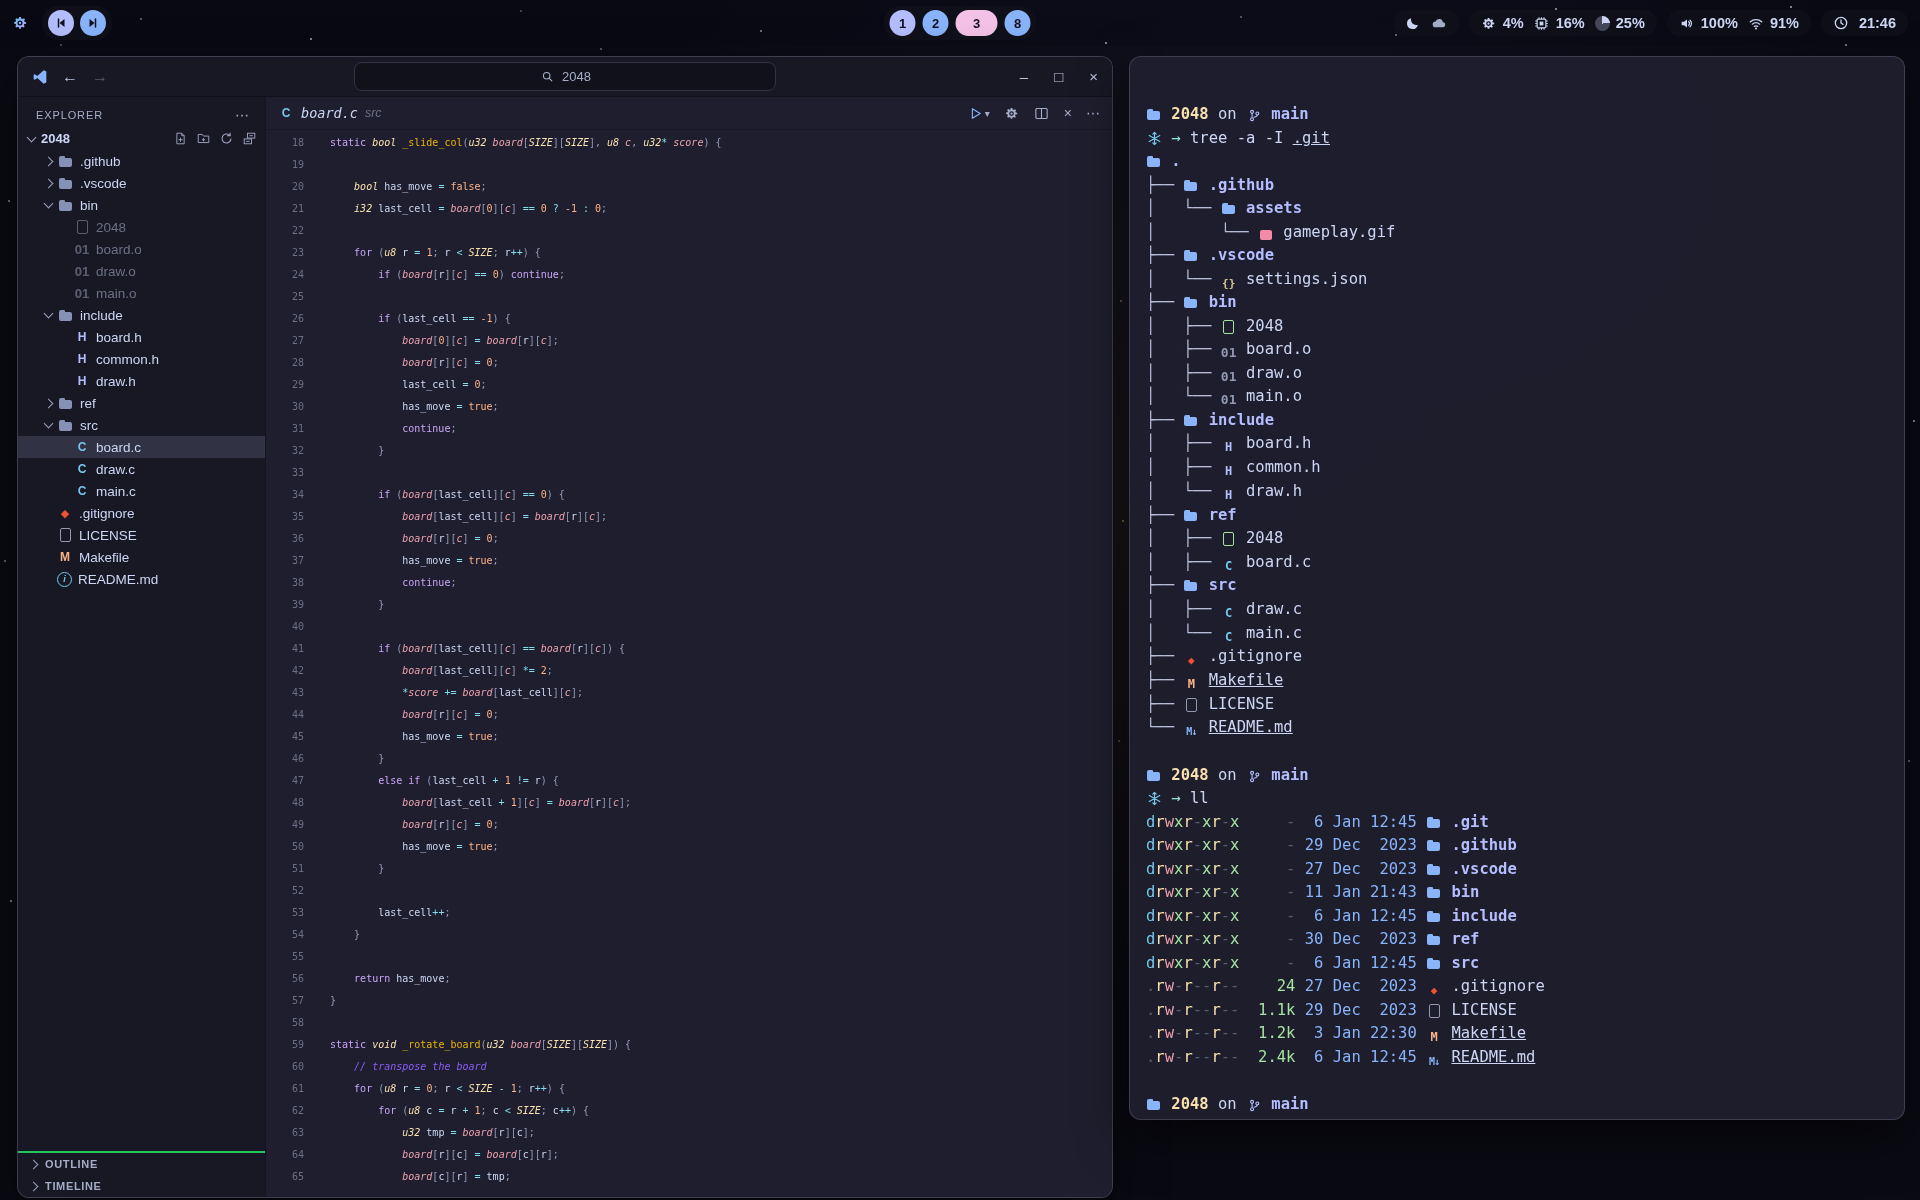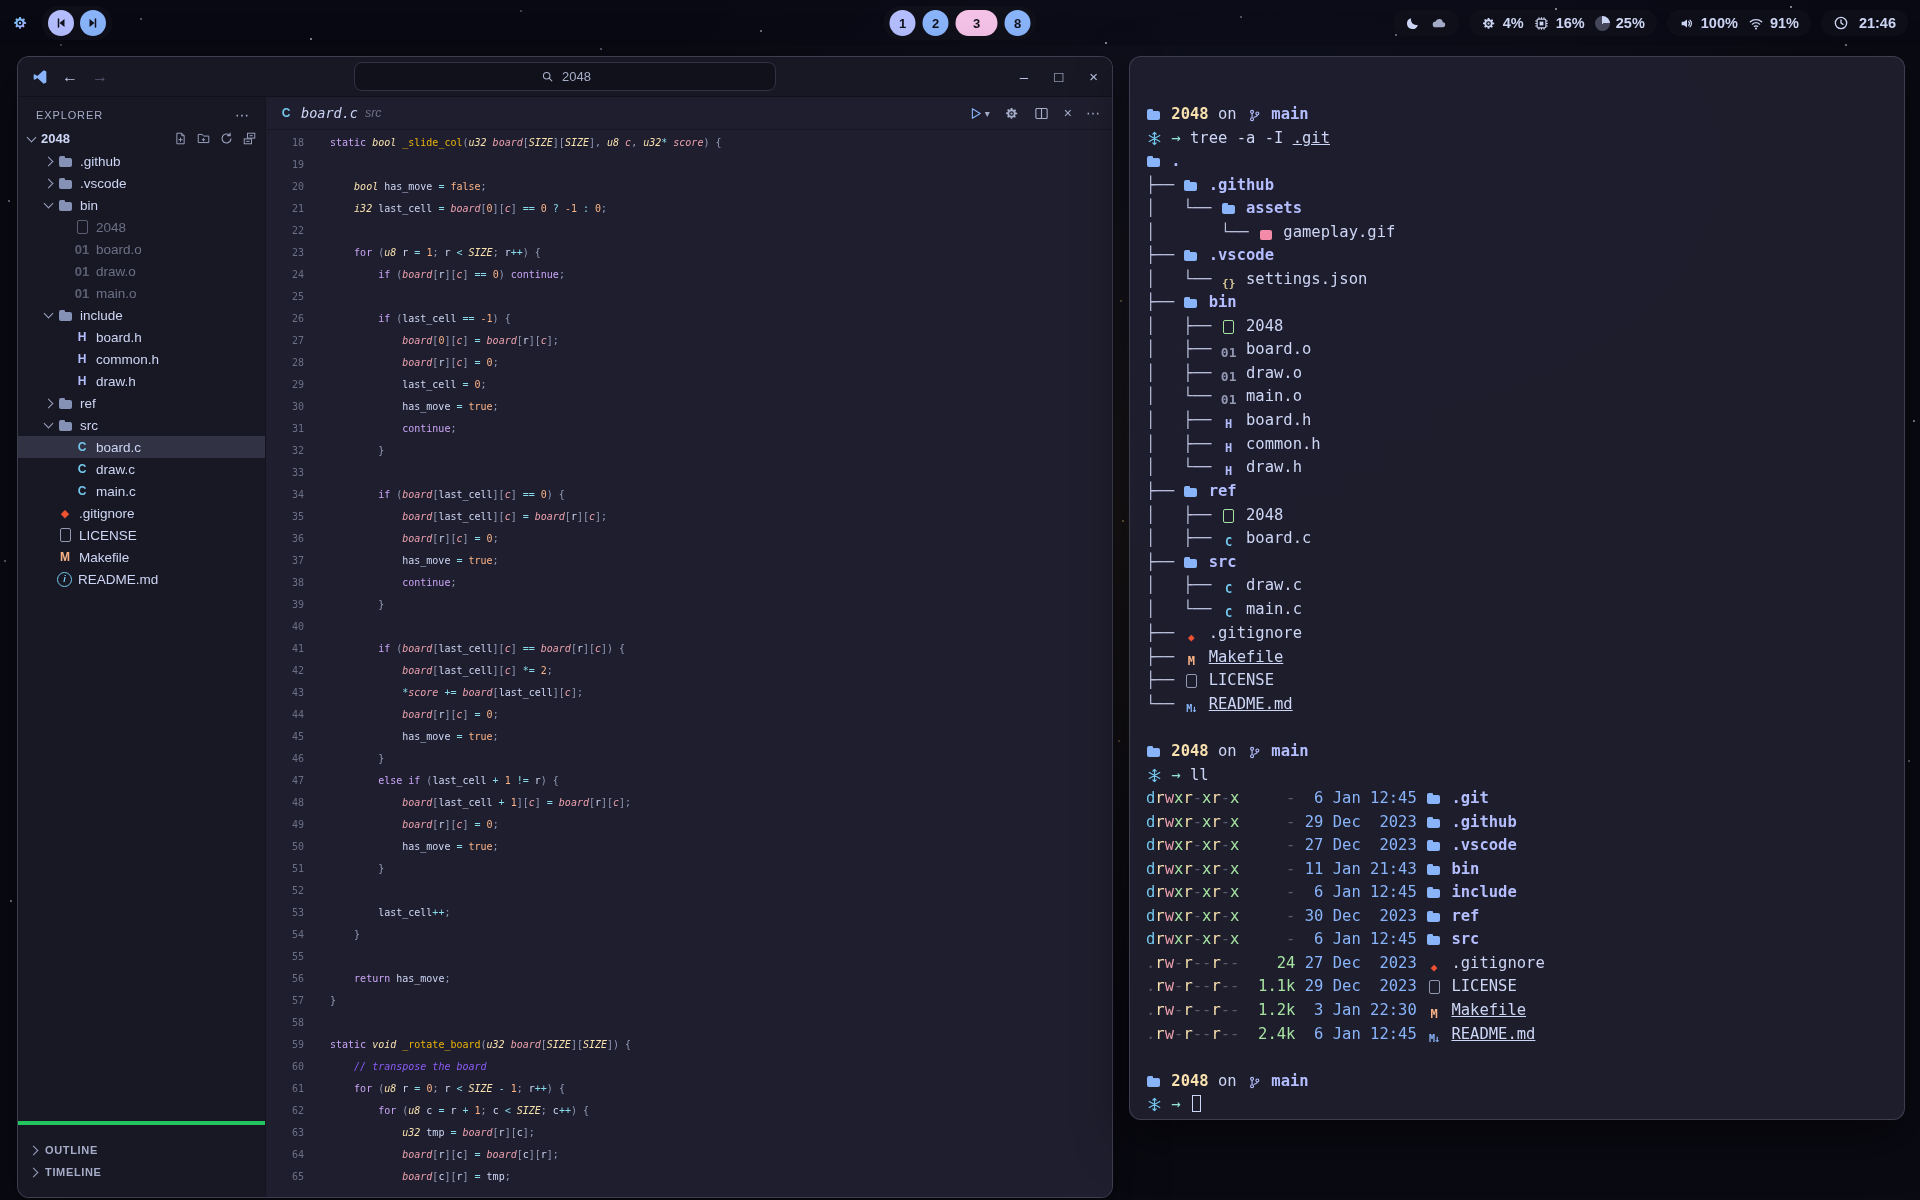--- a/index.html
+++ b/index.html
@@ -63,21 +63,21 @@
   .sb-actions{margin-left:auto;display:flex;gap:7px;color:#9aa0bd;}
   .tree{flex:1;overflow:hidden;}
   .trow{display:flex;align-items:center;gap:6px;height:22px;color:#cdd6f4;white-space:nowrap;}
   .trow.sel{background:#313244;}
   .trow.dim .tlabel{color:#6c7086;}
   .trow.dim .ico{opacity:.55;}
   .chev{display:inline-block;width:6px;height:6px;border-right:1.5px solid #9aa3c2;
     border-bottom:1.5px solid #9aa3c2;flex:none;}
   .chev.down{transform:rotate(45deg);margin-top:-3px;}
   .chev.right{transform:rotate(-45deg);}
-  .sb-bottom{border-top:4px solid #22c55e;padding:14px 0;}
+  .sb-bottom{border-top:2px solid #22c55e;padding:0 0;}
   .panel-row{display:flex;align-items:center;gap:8px;height:22px;padding-left:12px;
     color:#a6adc8;font-size:11px;font-weight:700;letter-spacing:.06em;}
   
   .editor{flex:1;display:flex;flex-direction:column;background:#1e1e2e;min-width:0;}
   .tabbar{height:32px;flex:none;display:flex;align-items:center;padding:0 12px;
     border-bottom:1px solid #181825;}
   .tab{display:flex;align-items:center;gap:7px;}
   .tab-label{font-family:"DejaVu Sans Mono",monospace;font-style:italic;font-size:13.5px;color:#cdd6f4;}
   .tab-dir{color:#6c7086;font-size:12.5px;font-style:italic;}
   .tab-actions{margin-left:auto;display:flex;align-items:center;gap:14px;color:#a6adc8;font-size:14px;}
@@ -520,20 +520,21 @@
       <div class="tml"><span class="tl">├── </span><span class="ico ico-folder"></span><span class="dirb"> .github</span></div>
       <div class="tml"><span class="tl">│   └── </span><span class="ico ico-folder"></span><span class="dirb"> assets</span></div>
       <div class="tml"><span class="tl">│       └── </span><span class="ico ico-img"></span><span class="tx"> gameplay.gif</span></div>
       <div class="tml"><span class="tl">├── </span><span class="ico ico-folder"></span><span class="dirb"> .vscode</span></div>
       <div class="tml"><span class="tl">│   └── </span><span class="ico ico-json">{}</span><span class="tx"> settings.json</span></div>
       <div class="tml"><span class="tl">├── </span><span class="ico ico-folder"></span><span class="dirb"> bin</span></div>
       <div class="tml"><span class="tl">│   ├── </span><span class="ico ico-exe"></span><span class="tx"> 2048</span></div>
       <div class="tml"><span class="tl">│   ├── </span><span class="ico ico-bin">01</span><span class="tx"> board.o</span></div>
       <div class="tml"><span class="tl">│   ├── </span><span class="ico ico-bin">01</span><span class="tx"> draw.o</span></div>
       <div class="tml"><span class="tl">│   └── </span><span class="ico ico-bin">01</span><span class="tx"> main.o</span></div>
+      <div class="tml"><span class="tl">├── </span><span class="ico ico-folder"></span><span class="dirb"> include</span></div>
       <div class="tml"><span class="tl">│   ├── </span><span class="ico ico-h">H</span><span class="tx"> board.h</span></div>
       <div class="tml"><span class="tl">│   ├── </span><span class="ico ico-h">H</span><span class="tx"> common.h</span></div>
       <div class="tml"><span class="tl">│   └── </span><span class="ico ico-h">H</span><span class="tx"> draw.h</span></div>
       <div class="tml"><span class="tl">├── </span><span class="ico ico-folder"></span><span class="dirb"> ref</span></div>
       <div class="tml"><span class="tl">│   ├── </span><span class="ico ico-exe"></span><span class="tx"> 2048</span></div>
       <div class="tml"><span class="tl">│   ├── </span><span class="ico ico-c">C</span><span class="tx"> board.c</span></div>
       <div class="tml"><span class="tl">├── </span><span class="ico ico-folder"></span><span class="dirb"> src</span></div>
       <div class="tml"><span class="tl">│   ├── </span><span class="ico ico-c">C</span><span class="tx"> draw.c</span></div>
       <div class="tml"><span class="tl">│   └── </span><span class="ico ico-c">C</span><span class="tx"> main.c</span></div>
       <div class="tml"><span class="tl">├── </span><span class="ico ico-git">◆</span><span class="tx"> .gitignore</span></div>

